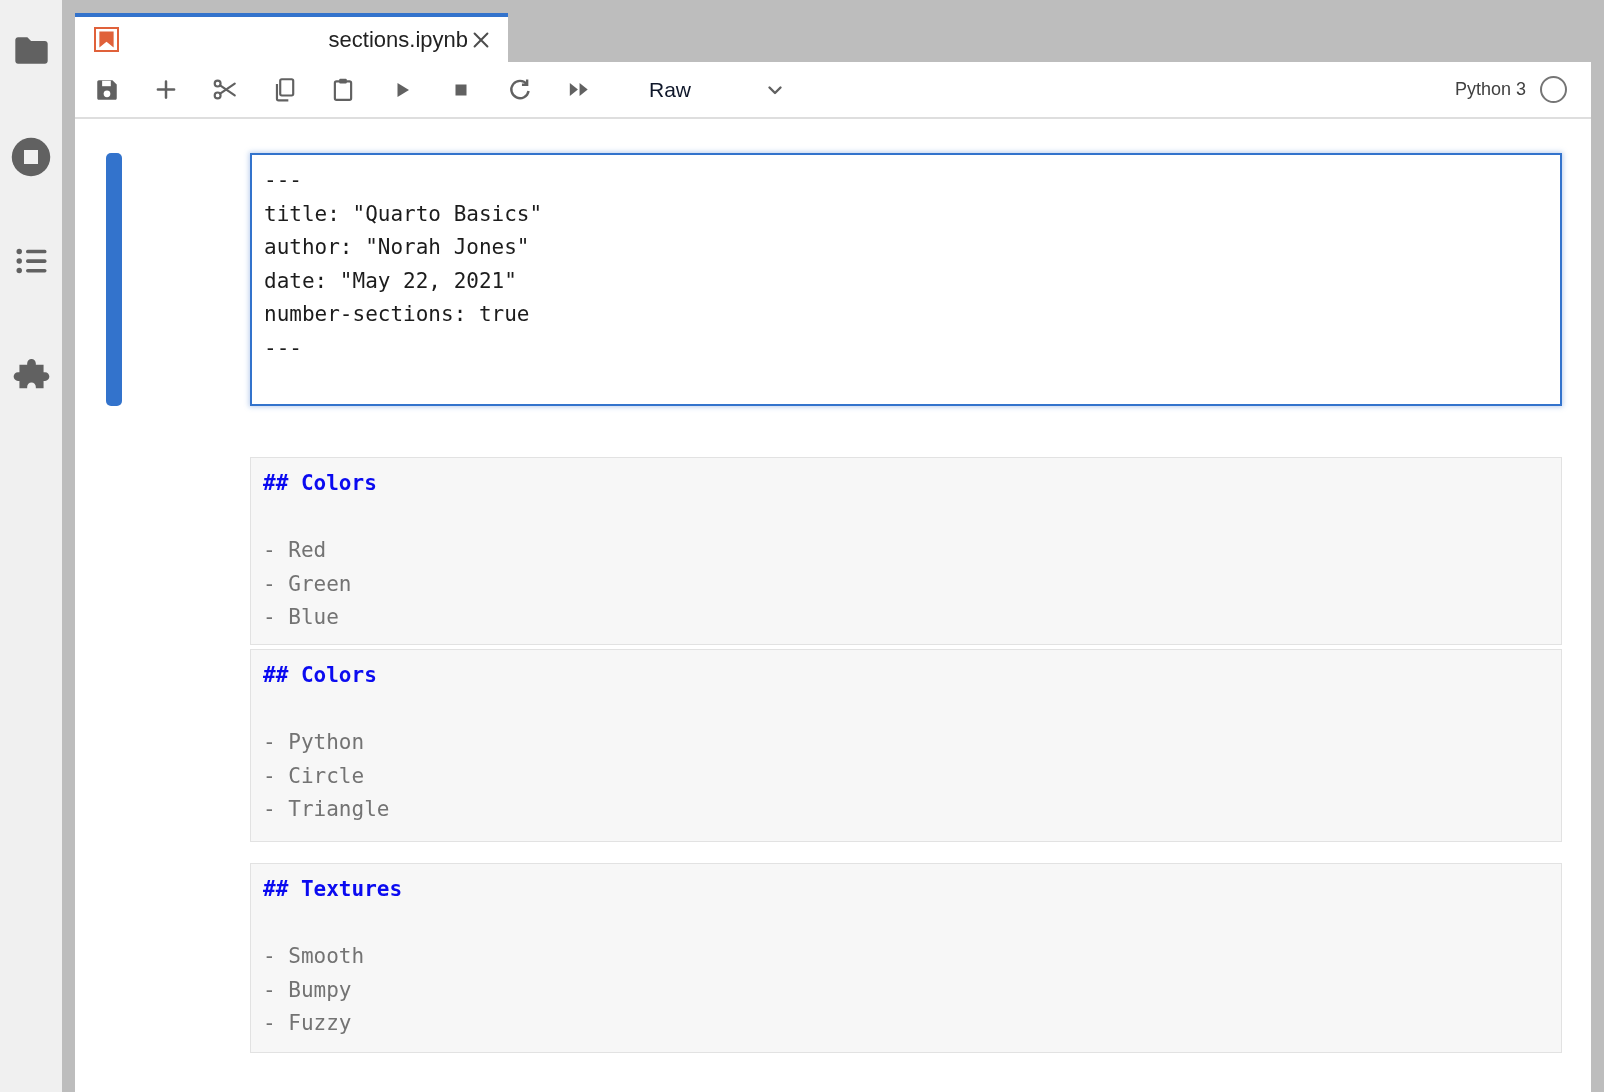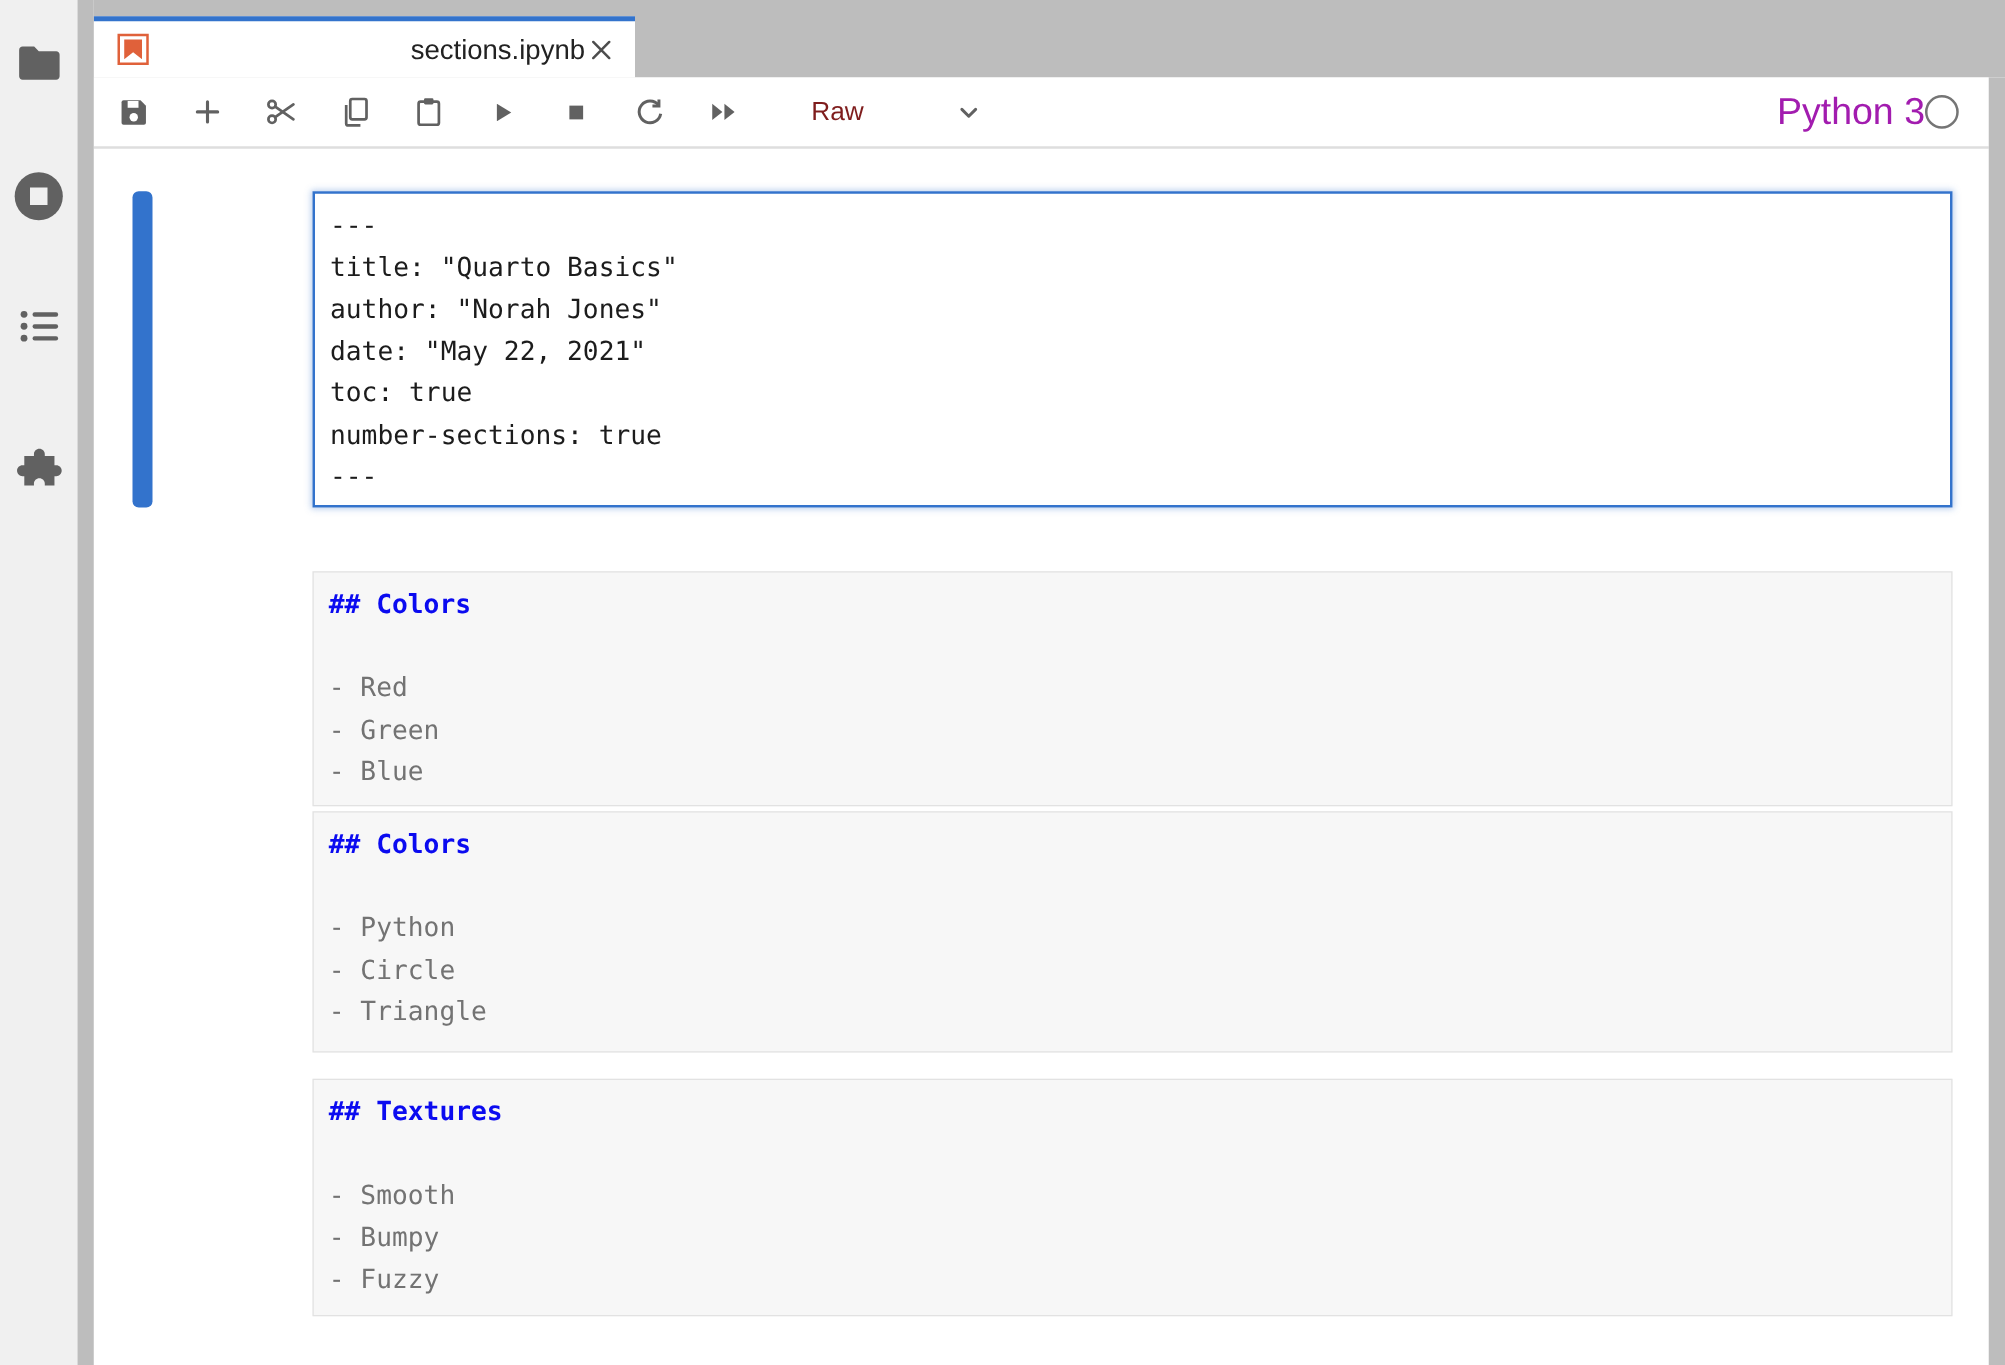--- a/index.html
+++ b/index.html
@@ -23,24 +23,24 @@
   .nb-icon svg { display:block; }
   .tab-label { margin-left:11px; font-size:22px; color:#222222; flex:1 1 auto; white-space:nowrap; }
   .tab-close { width:26px; height:26px; display:flex; align-items:center; justify-content:center; cursor:pointer; }
 
   
   .toolbar { position:absolute; left:75px; top:62px; width:1516px; height:57px; background:#ffffff;
              border-bottom:2px solid #dedede; display:flex; align-items:center; padding-left:19px; z-index:4; }
   .tb-btn { width:26px; height:26px; margin-right:33px; display:flex; align-items:center; justify-content:center; }
   .tb-btn svg { display:block; }
   .celltype-select { display:flex; align-items:center; margin-left:24px; cursor:pointer; }
-  .celltype-label { font-size:21px; color:#7f1d1d; }
+  .celltype-label { font-size:21px; color:#0f172a; }
   .celltype-select svg { margin-left:72px; display:block; }
   .tb-spacer { flex:1 1 auto; }
-  .kernel-name { font-size:30px; color:#a21caf; }
+  .kernel-name { font-size:18px; color:#404040; margin-right:14px; }
   .kernel-status { width:27px; height:27px; border:2.5px solid #757575; border-radius:50%; margin-right:24px; background:#fff; }
 
   
   .content { position:absolute; left:75px; top:119px; width:1516px; height:973px; background:#ffffff; }
 
   .collapser { position:absolute; left:106px; top:153px; width:16px; height:253px;
                background:#3373cc; border-radius:5px; z-index:3; cursor:pointer; }
 
   .cell { position:absolute; left:250px; width:1312px; padding:9px 12px;
           font-family:"DejaVu Sans Mono", monospace; font-size:21px; }
@@ -182,21 +182,20 @@
 
 <div class="content"></div>
 
 <div class="collapser"></div>
 
 <div class="cell cell-raw">
   <div class="line">---</div>
   <div class="line">title: "Quarto Basics"</div>
   <div class="line">author: "Norah Jones"</div>
   <div class="line">date: "May 22, 2021"</div>
-  <div class="line">toc: true</div>
   <div class="line">number-sections: true</div>
   <div class="line">---</div>
 </div>
 
 <div class="cell cell-md cell-colors">
   <div class="line hdr">## Colors</div>
   <div class="line"></div>
   <div class="line item">- Red</div>
   <div class="line item">- Green</div>
   <div class="line item">- Blue</div>

